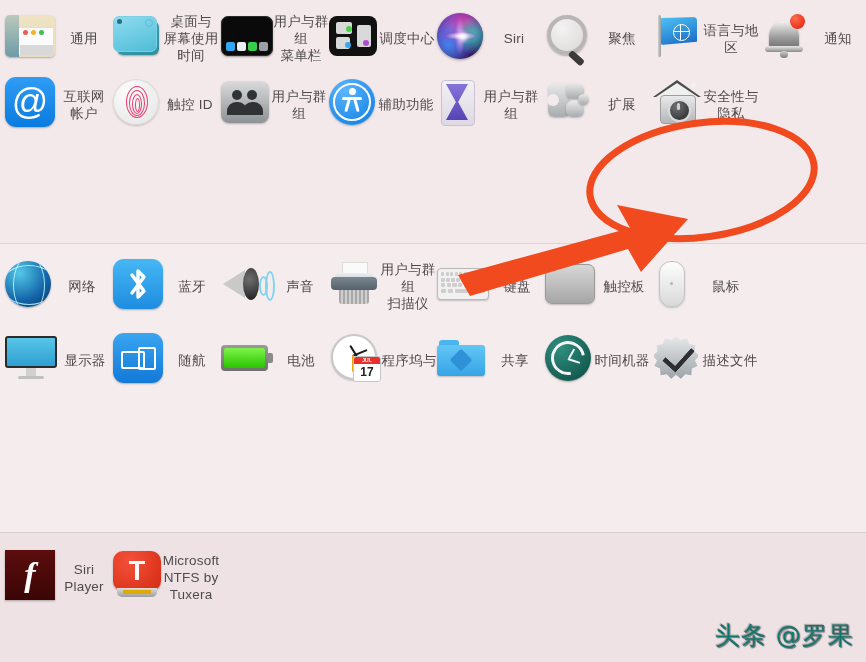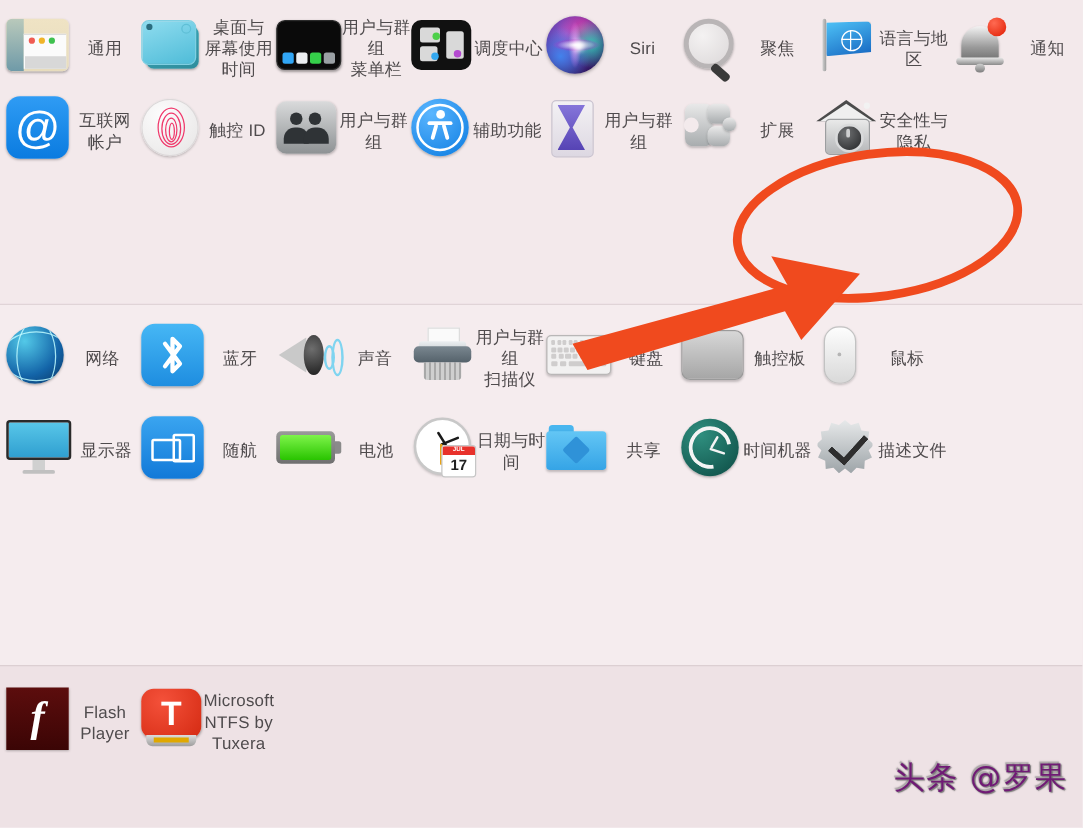--- a/index.html
+++ b/index.html
@@ -315,22 +315,22 @@
   .i-tx .cap b{color:#fff;font-size:27px;line-height:27px;font-weight:700;}
   .i-tx .base{position:absolute;left:4px;bottom:2px;width:40px;height:9px;border-radius:0 0 5px 5px;
     background:linear-gradient(180deg,#dcdcdc,#9e9e9e);}
   .i-tx .base:after{content:"";position:absolute;left:6px;top:2px;width:28px;height:4px;background:#e0a800;}
 
   
   .anno{position:absolute;left:0;top:0;width:866px;height:662px;pointer-events:none;}
 
   
   .wm{
-    position:absolute;right:12px;bottom:24px;
-    font-size:25px;color:#701a75;
+    position:absolute;right:12px;bottom:10px;
+    font-size:25px;color:#0f766e;
     letter-spacing:1px;
     text-shadow:
       0 0 1px #8a8a8a, 1px 1px 1px rgba(90,90,90,.85),
       -1px -1px 1px rgba(120,120,120,.6);
     font-family:"DejaVu Sans","Liberation Sans",sans-serif;
   }
 </style>
 </head>
 <body>
 
@@ -674,21 +674,21 @@
             <div class="clk"></div>
             <div class="hh" style="width:13px;height:2px;transform:translate(-1px,-10px) rotate(58deg);left:23px;top:21px;"></div>
             <div class="hh" style="width:16px;height:2px;left:23px;top:21px;transform:rotate(-22deg);"></div>
             <div class="hh" style="width:2px;height:17px;left:23px;top:21px;background:#e8a317;"></div>
             <div class="cal">
               <div class="hd">JUL</div>
               <div class="dy">17</div>
             </div>
           </div>
         </div>
-        <div class="label">日期与时间</div>
+        <div class="label">程序坞与</div>
       </div>
 
       <div class="cell">
         <div class="icon-box">
           <div class="i-sh">
               <div class="tab"></div>
               <div class="bd"></div>
               <div class="dia"></div>
             </div>
         </div>
@@ -720,21 +720,21 @@
   </div>
 
   <div class="section sec-other" style="height:130px;padding-top:14px;">
     <div class="row" style="padding-left:5px;">
       <div class="cell">
         <div class="icon-box">
           <div class="i-fl">
               <span>f</span>
             </div>
         </div>
-        <div class="label en">Flash Player</div>
+        <div class="label en">Siri Player</div>
       </div>
 
       <div class="cell">
         <div class="icon-box">
           <div class="i-tx">
               <div class="cap">
                 <b>T</b>
               </div>
               <div class="base"></div>
             </div>

